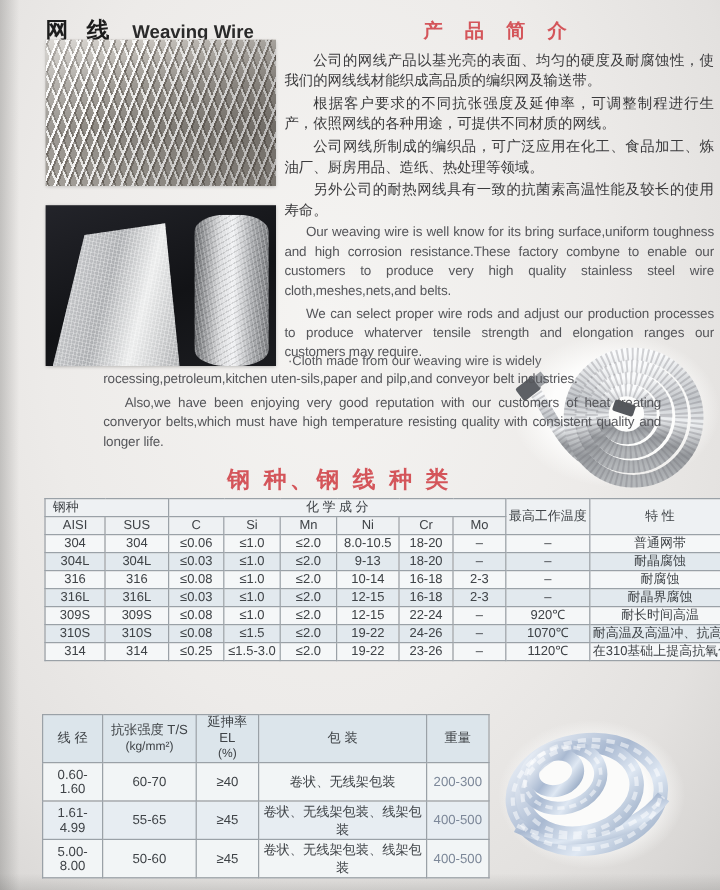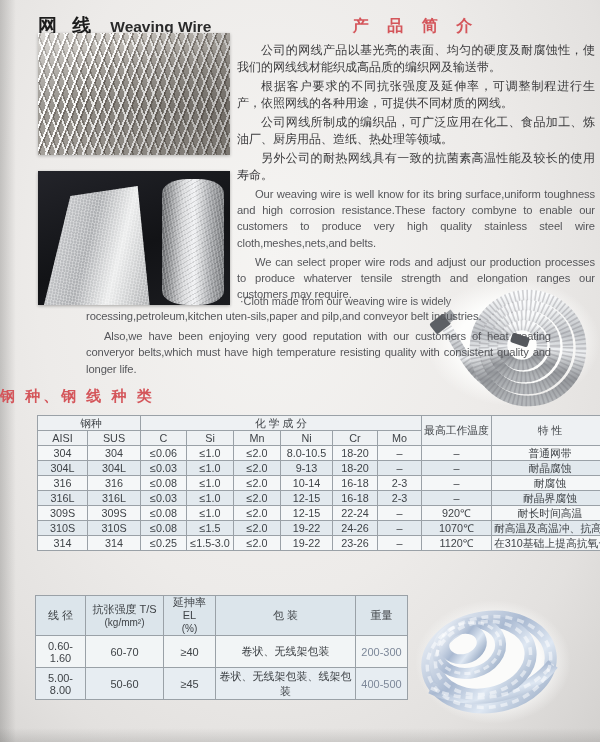--- a/index.html
+++ b/index.html
@@ -60,27 +60,27 @@
   .hose-bg{position:absolute;left:426px;top:278px;width:174px;height:128px;
     background:radial-gradient(closest-side,#fdfdfc 62%,rgba(253,253,252,0) 100%);}
   .hose-svg{position:absolute;left:425px;top:278px;}
 
   
   .cont{position:absolute;left:38px;top:308px;width:465px;font-size:11.2px;line-height:16.2px;color:#55565a;letter-spacing:-.1px;margin-left:48px;}
   .cont .line1{margin-bottom:4px;white-space:nowrap;}
   .cont .also{text-indent:1.6em;text-align:justify;margin:0;}
 
   
-  .steel-heading{position:absolute;left:0;top:387px;width:566px;text-align:left;font-size:15px;letter-spacing:3px;}
+  .steel-heading{position:absolute;left:0;top:387px;width:566px;text-align:center;font-size:19px;letter-spacing:3px;}
   table{border-collapse:collapse;table-layout:fixed;}
   .steel-table{position:absolute;left:37px;top:415px;width:521px;font-size:10.8px;}
   .steel-table th,.steel-table td{border:1px solid #9aa1a7;text-align:center;padding:0 2px;height:14px;line-height:13px;
     color:#3f4347;font-weight:normal;overflow:hidden;white-space:nowrap;}
   .steel-table thead th{background:#eef1f3;}
-  .steel-table th.left{text-align:center;padding-left:6px;}
+  .steel-table th.left{text-align:left;padding-left:6px;}
   .steel-table tbody tr:nth-child(odd) td{background:#f5f7f8;}
   .steel-table tbody tr:nth-child(even) td{background:#e2e9ee;}
 
   
   .spec-heading{position:absolute;left:110px;top:570px;font-size:14.5px;letter-spacing:1.5px;}
   .spec-table{position:absolute;left:35px;top:595px;width:372px;font-size:11px;}
   .spec-table th,.spec-table td{border:1px solid #9aa1a7;text-align:center;color:#3f4347;font-weight:normal;padding:0 2px;overflow:hidden;}
   .spec-table thead th{background:#dce5eb;height:30px;line-height:13px;}
   .spec-table td{height:31px;}
   .spec-table tbody tr:nth-child(odd) td{background:#f2f5f6;}
@@ -303,20 +303,27 @@
     </thead>
     <tbody>
       <tr>
         <td>0.60-1.60</td>
         <td>60-70</td>
         <td>≥40</td>
         <td>卷状、无线架包装</td>
         <td class="weight">200-300</td>
       </tr>
       <tr>
+        <td>1.61-4.99</td>
+        <td>55-65</td>
+        <td>≥45</td>
+        <td>卷状、无线架包装、线架包装</td>
+        <td class="weight">400-500</td>
+      </tr>
+      <tr>
         <td>5.00-8.00</td>
         <td>50-60</td>
         <td>≥45</td>
         <td>卷状、无线架包装、线架包装</td>
         <td class="weight">400-500</td>
       </tr>
     </tbody>
   </table>
 
   <div class="coil-bg"></div>

